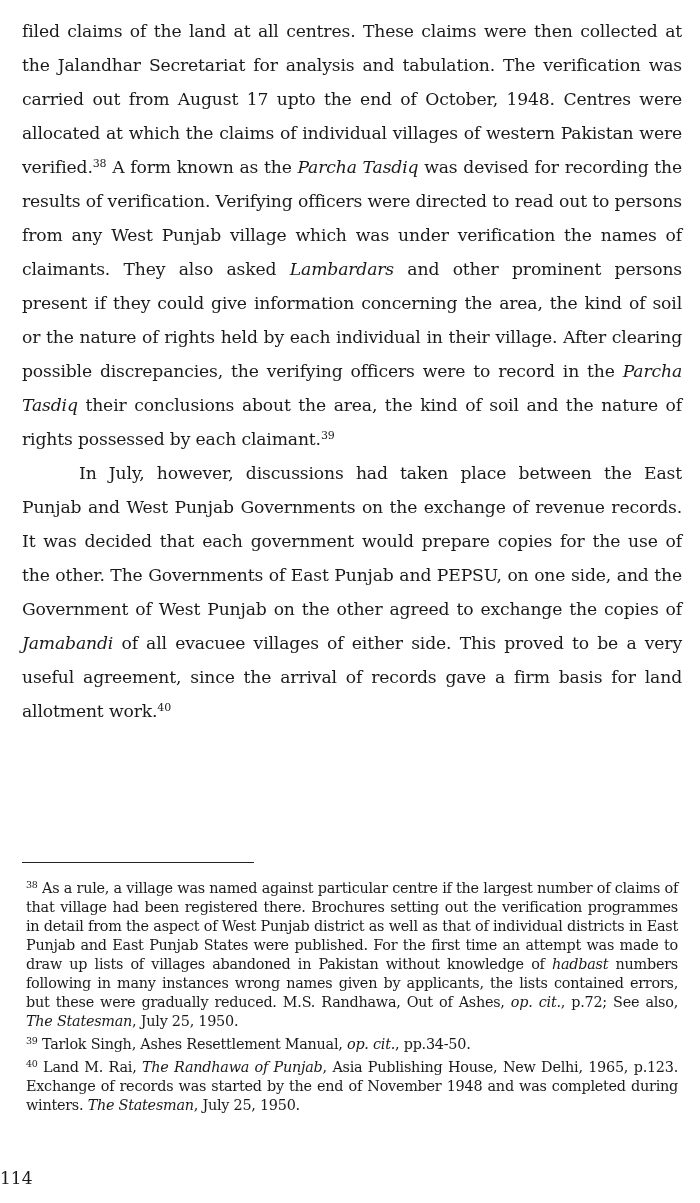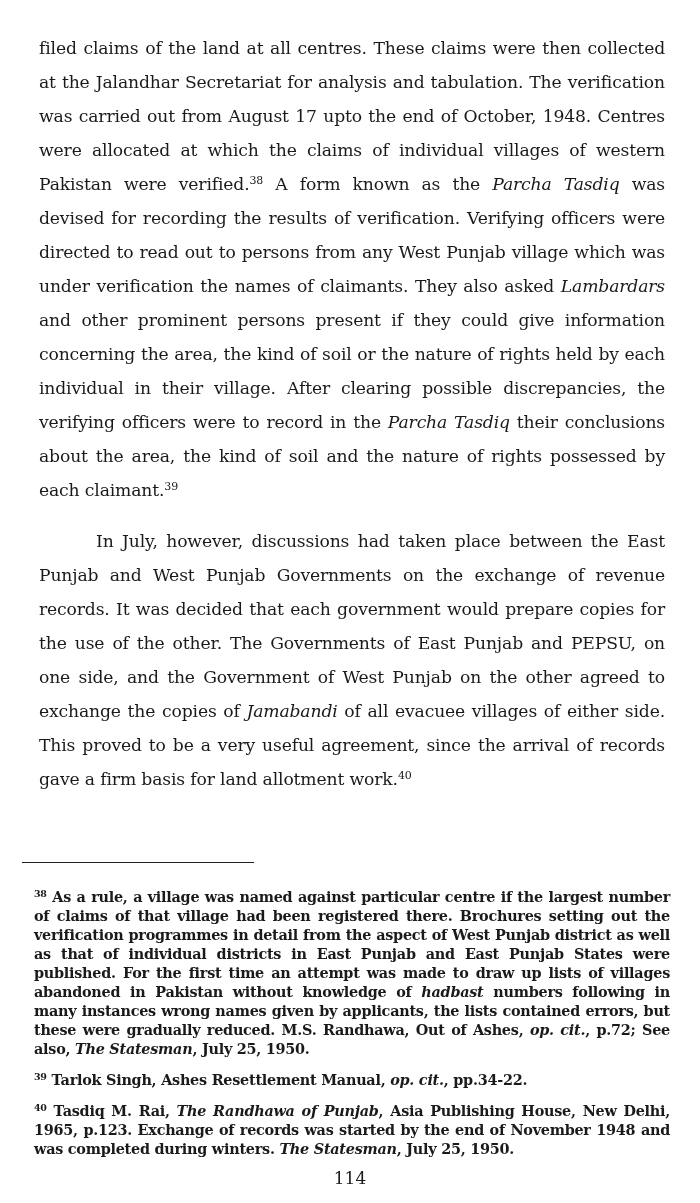--- a/index.html
+++ b/index.html
@@ -18,21 +18,21 @@
     .page {
       position: absolute;
       left: 22px;
       top: 14px;
       width: 660px;
     }
     .body-text {
       font-size: 17.2px;
       line-height: 34px;
       text-align: justify;
-      margin: 17px;
+      margin: 0;
       letter-spacing: -0.15px;
       word-spacing: 0px;
     }
     .body-text.indent {
       text-indent: 57px;
     }
     .seg-i { font-style: italic; }
     sup.fnref {
       font-size: 11px;
       line-height: 0;
@@ -49,48 +49,47 @@
     .footnotes {
       position: absolute;
       left: 22px;
       top: 875px;
       width: 660px;
     }
     .footnote {
       font-size: 14.4px;
       line-height: 19px;
       text-align: justify;
-      margin: 12px;
+      margin: 4px;
       letter-spacing: -0.25px;
-      font-weight: bold;
     }
     .footnote sup {
       font-size: 9.5px;
       line-height: 0;
       vertical-align: 5px;
     }
     .page-number {
       position: absolute;
       left: 0;
       width: 700px;
       top: 1166px;
-      text-align: center;
+      text-align: left;
       font-size: 17px;
       line-height: 24px;
     }
   </style>
 </head>
 <body>
 
 <div class="page">
   <p class="body-text"><span>filed claims of the land at all centres. These claims were then collected at the Jalandhar Secretariat for analysis and tabulation. The verification was carried out from August 17 upto the end of October, 1948. Centres were allocated at which the claims of individual villages of western Pakistan were verified.</span><sup class="fnref">38</sup><span> A form known as the </span><span class="seg-i">Parcha Tasdiq</span><span> was devised for recording the results of verification. Verifying officers were directed to read out to persons from any West Punjab village which was under verification the names of claimants. They also asked </span><span class="seg-i">Lambardars</span><span> and other prominent persons present if they could give information concerning the area, the kind of soil or the nature of rights held by each individual in their village. After clearing possible discrepancies, the verifying officers were to record in the </span><span class="seg-i">Parcha Tasdiq</span><span> their conclusions about the area, the kind of soil and the nature of rights possessed by each claimant.</span><sup class="fnref">39</sup></p>
   <p class="body-text indent"><span>In July, however, discussions had taken place between the East Punjab and West Punjab Governments on the exchange of revenue records. It was decided that each government would prepare copies for the use of the other. The Governments of East Punjab and PEPSU, on  one side, and the Government of West Punjab on the other agreed to exchange the copies of </span><span class="seg-i">Jamabandi</span><span> of all evacuee villages of either side. This proved to be a very useful agreement, since the arrival of records gave a firm basis for land allotment work.</span><sup class="fnref">40</sup></p>
 </div>
 
 <div class="footnote-rule"></div>
 
 <div class="footnotes">
   <p class="footnote"><sup>38</sup><span> As a rule, a village was named against particular centre if the largest number of claims of that village had been registered there. Brochures setting out the verification programmes in detail from the aspect of West Punjab district as well as that of individual districts in East Punjab and East Punjab States were published. For the first time an attempt was made to draw up lists of villages abandoned in Pakistan without knowledge of </span><span class="seg-i">hadbast</span><span> numbers following in many instances wrong names given by applicants, the lists contained errors, but these were gradually reduced. M.S. Randhawa, Out of Ashes, </span><span class="seg-i">op. cit.</span><span>, p.72; See also, </span><span class="seg-i">The Statesman</span><span>, July 25, 1950.</span></p>
-  <p class="footnote"><sup>39</sup><span> Tarlok Singh, Ashes Resettlement Manual, </span><span class="seg-i">op. cit.</span><span>, pp.34-22.</span></p>
-  <p class="footnote"><sup>40</sup><span> Tasdiq M. Rai, </span><span class="seg-i">The Randhawa of Punjab</span><span>, Asia Publishing House, New Delhi, 1965, p.123. Exchange of records was started by the end of November 1948 and was completed during winters. </span><span class="seg-i">The Statesman</span><span>, July 25, 1950.</span></p>
+  <p class="footnote"><sup>39</sup><span> Tarlok Singh, Ashes Resettlement Manual, </span><span class="seg-i">op. cit.</span><span>, pp.34-50.</span></p>
+  <p class="footnote"><sup>40</sup><span> Land M. Rai, </span><span class="seg-i">The Randhawa of Punjab</span><span>, Asia Publishing House, New Delhi, 1965, p.123. Exchange of records was started by the end of November 1948 and was completed during winters. </span><span class="seg-i">The Statesman</span><span>, July 25, 1950.</span></p>
 </div>
 
 <div class="page-number">114</div>
 
 </body></html>

